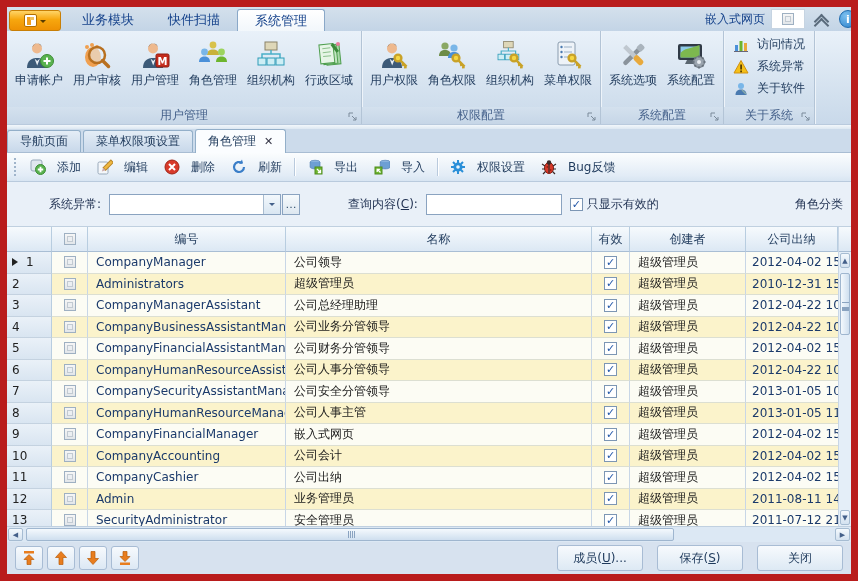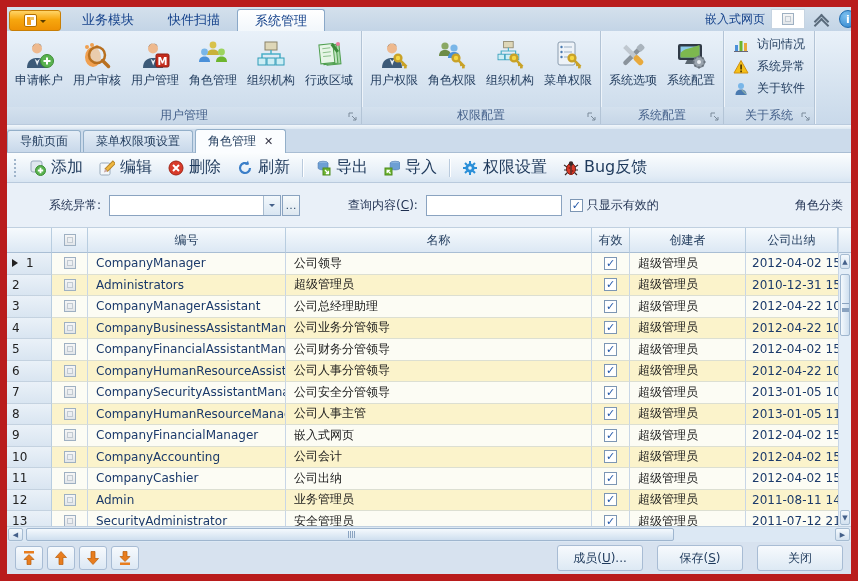--- a/index.html
+++ b/index.html
@@ -48,21 +48,21 @@
   .doctabs{flex:0 0 24px;background:#ccdbeb;display:flex;align-items:flex-end;border-bottom:1px solid #a9bdd3;}
   .dtab{height:22px;line-height:21px;padding:0 12px;font-size:12px;color:#1e395b;margin-right:2px;
         background:linear-gradient(#e4edf6,#c8d8ea);border:1px solid #93afc9;border-bottom:none;border-radius:3px 3px 0 0;}
   .dtab.active{background:#fbfdff;font-weight:normal;height:24px;line-height:23px;margin-bottom:-1px;display:flex;align-items:center;gap:8px;}
   .dtab .x{color:#334;font-weight:bold;font-size:11px;cursor:default;}
 
   
   .toolbar{flex:0 0 29px;background:linear-gradient(#fbfdfe,#e2ecf6 80%,#d8e5f2);border-bottom:1px solid #b9cadd;
            display:flex;align-items:center;padding:0 4px;}
   .grip{width:5px;height:18px;margin:0 3px;border-left:2px dotted #9fb4ca;}
-  .tbtn{display:flex;align-items:center;gap:5px;font-size:16px;color:#1e395b;padding:3px 7px;border-radius:3px;border:1px solid transparent;}
+  .tbtn{display:flex;align-items:center;gap:11px;font-size:12px;color:#1e395b;padding:3px 7px;border-radius:3px;border:1px solid transparent;}
   .tsep{width:1px;height:18px;background:#b9cadd;box-shadow:1px 0 0 #fff;margin:0 4px;}
 
   
   .filter{flex:0 0 45px;background:#e9f0f8;border-bottom:1px solid #c0d0e0;display:flex;align-items:center;font-size:12px;color:#1e2f50;position:relative;}
   .flabel{margin-left:42px;}
   .combo{margin-left:8px;width:172px;height:21px;background:#fff;border:1px solid #8aa3c0;display:flex;}
   .combo .val{flex:1;}
   .combo .dd{width:17px;border-left:1px solid #a9bccf;background:linear-gradient(#f3f8fc,#d9e6f2);display:flex;align-items:center;justify-content:center;}
   .combo .dd:after{content:"";width:0;height:0;border:3.5px solid transparent;border-top-color:#44608a;margin-top:3px;}
   .dots{margin-left:1px;width:18px;height:21px;border:1px solid #8aa3c0;background:linear-gradient(#f6fafc,#dde7f0);

